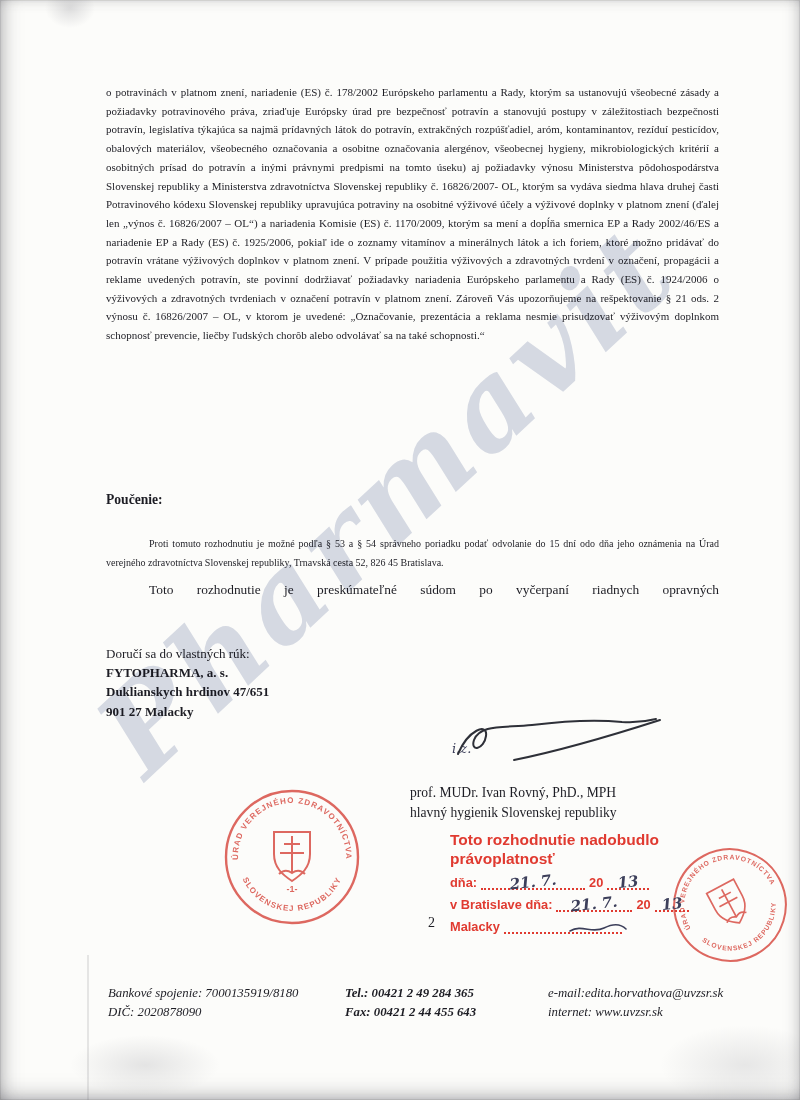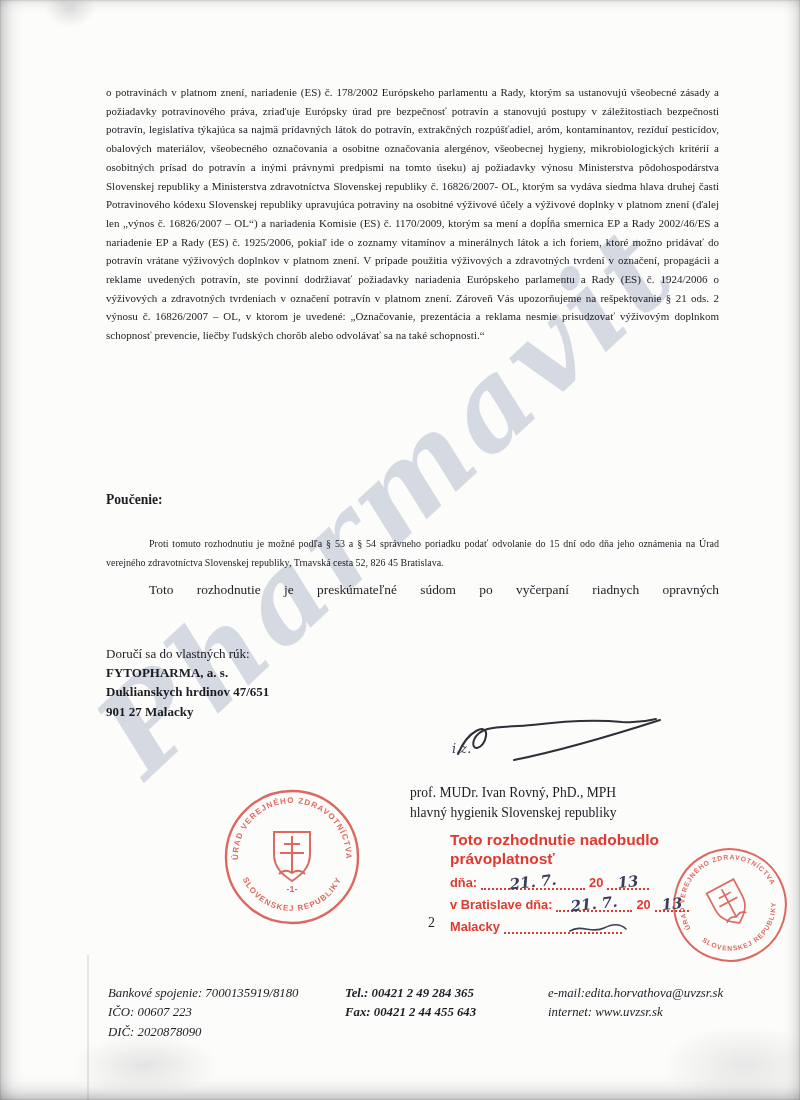--- a/index.html
+++ b/index.html
@@ -157,21 +157,20 @@
       <path class="semblem" d="M 53,46 h 36 v 22 c 0,14 -9,21 -18,27 c -9,-6 -18,-13 -18,-27 z"></path>
       <path class="semblem" d="M 71,50 V 86"></path>
       <path class="semblem" d="M 63,58 H 79"></path>
       <path class="semblem" d="M 59,67 H 83"></path>
       <path class="semblem" d="M 58,88 q 6,-6 13,-1 q 7,-5 13,1"></path>
     </g>
   </svg>
 
   <div class="footer-col fc1">
     <div>Bankové spojenie: 7000135919/8180</div>
-    <div>IČO: 00607 223</div>
     <div>DIČ: 2020878090</div>
   </div>
   <div class="footer-col fc2">
     <div>Tel.: 00421 2 49 284 365</div>
     <div>Fax: 00421 2 44 455 643</div>
   </div>
   <div class="footer-col fc3">
     <div>e-mail:edita.horvathova@uvzsr.sk</div>
     <div>internet: www.uvzsr.sk</div>
   </div>

